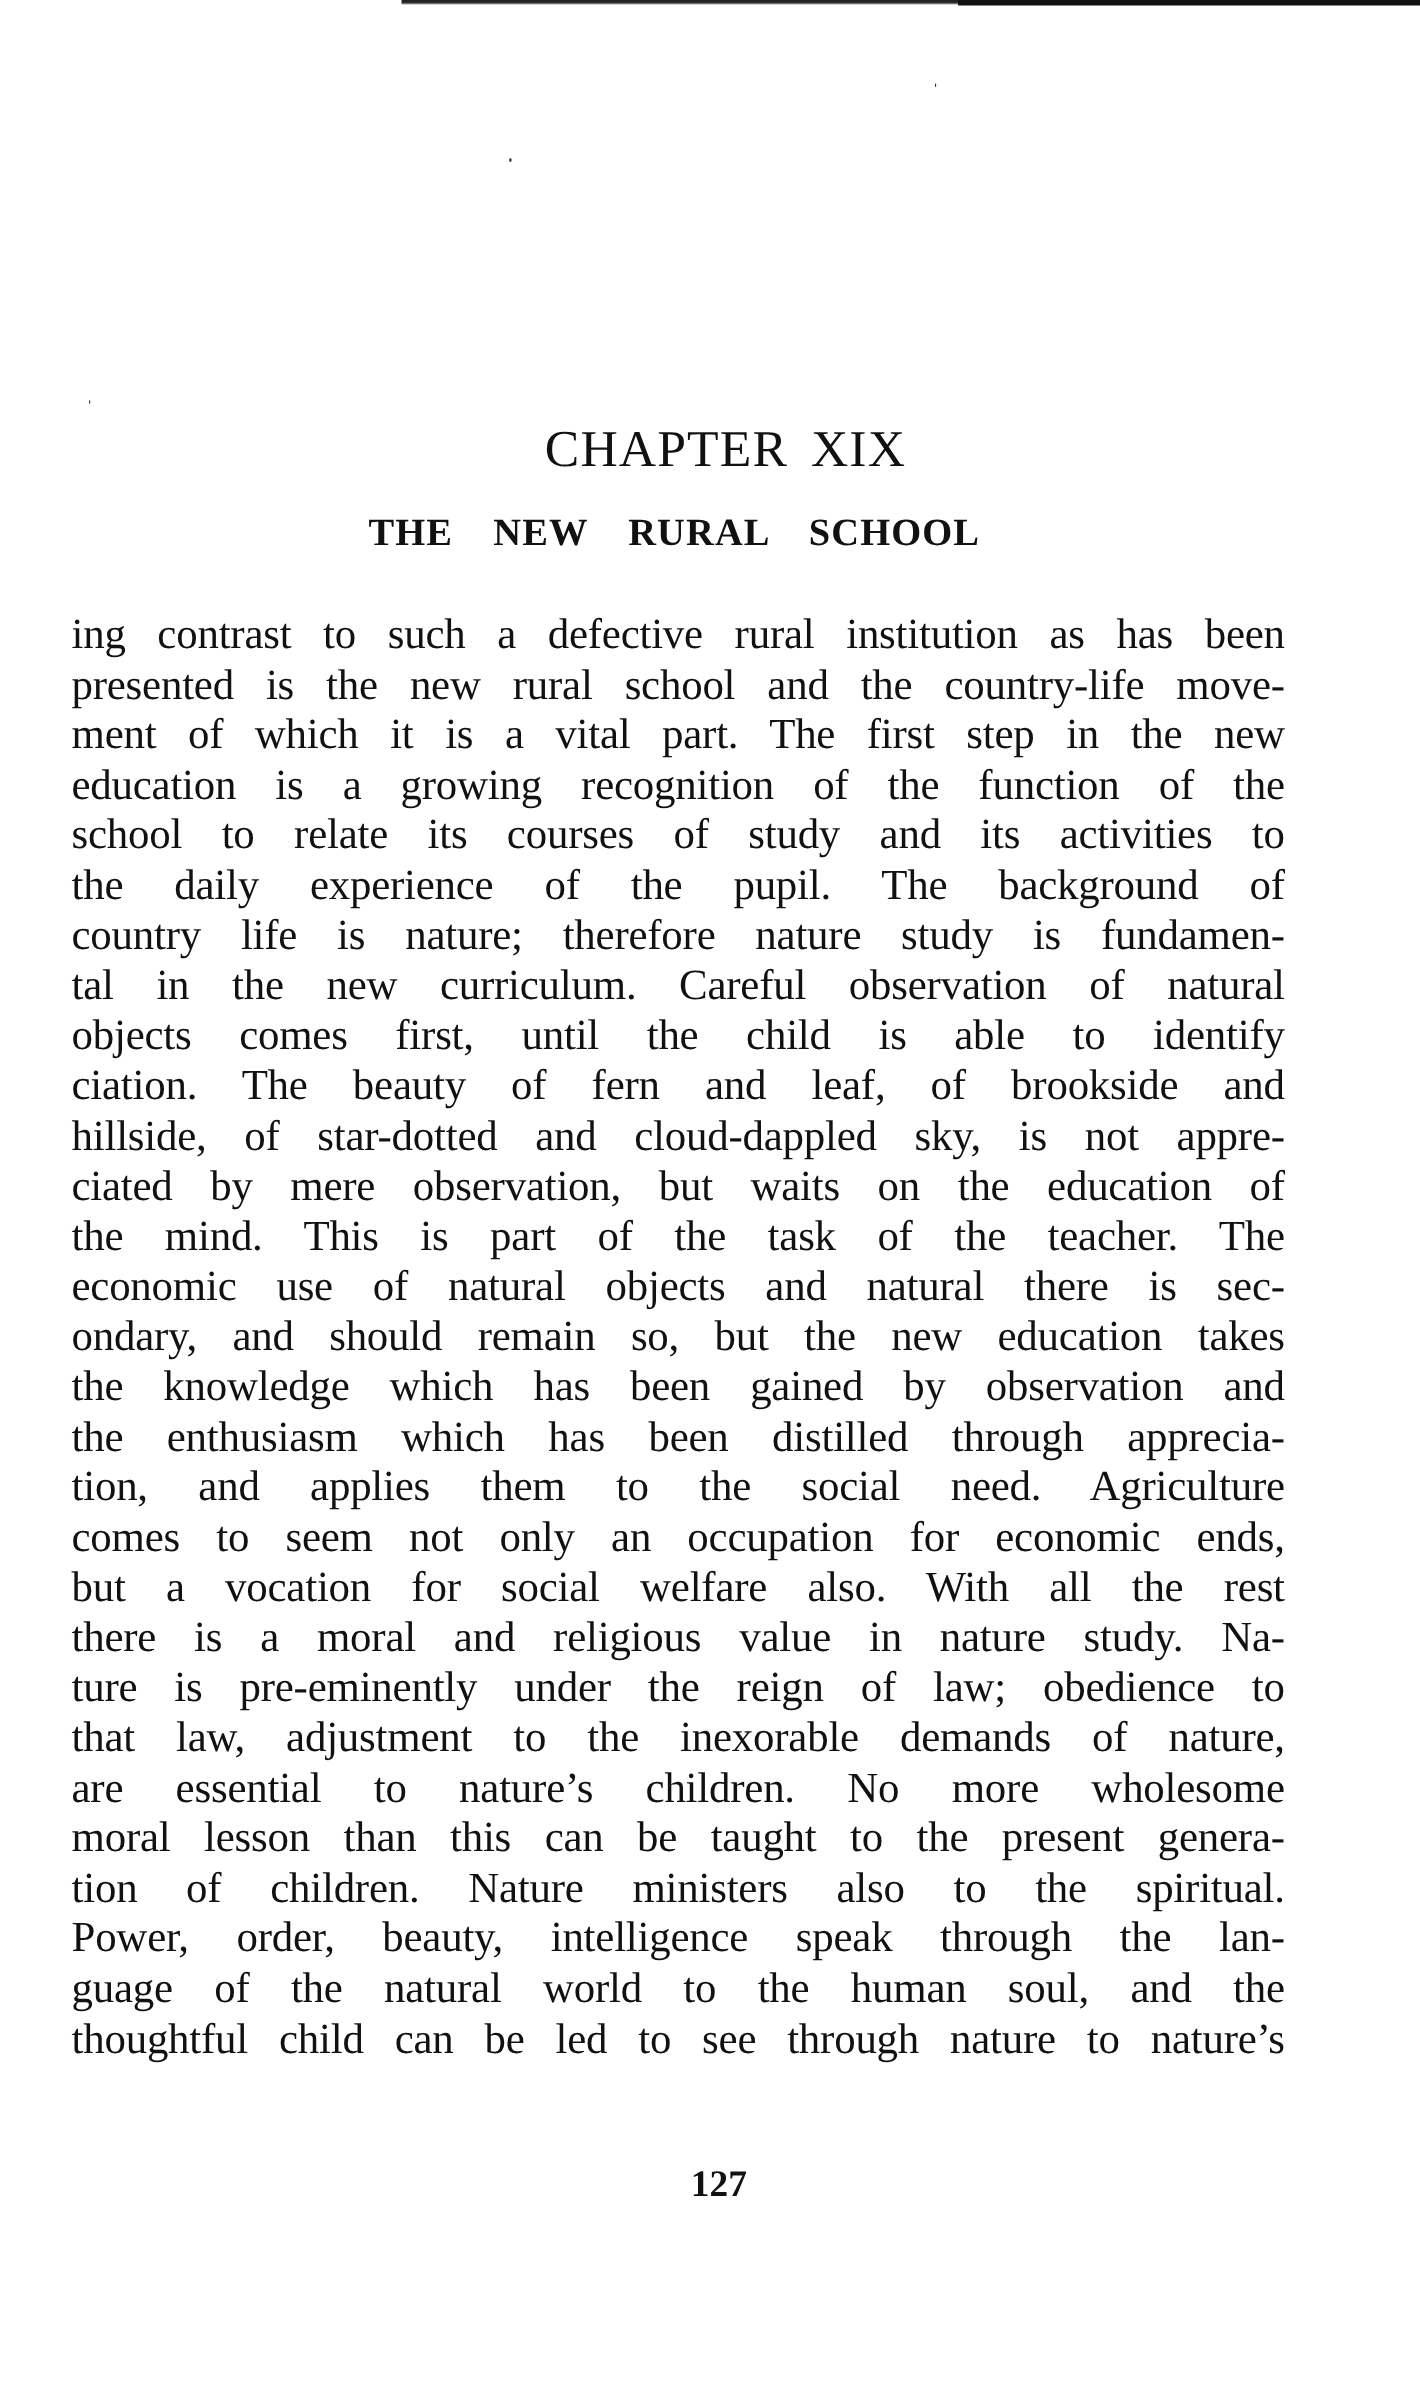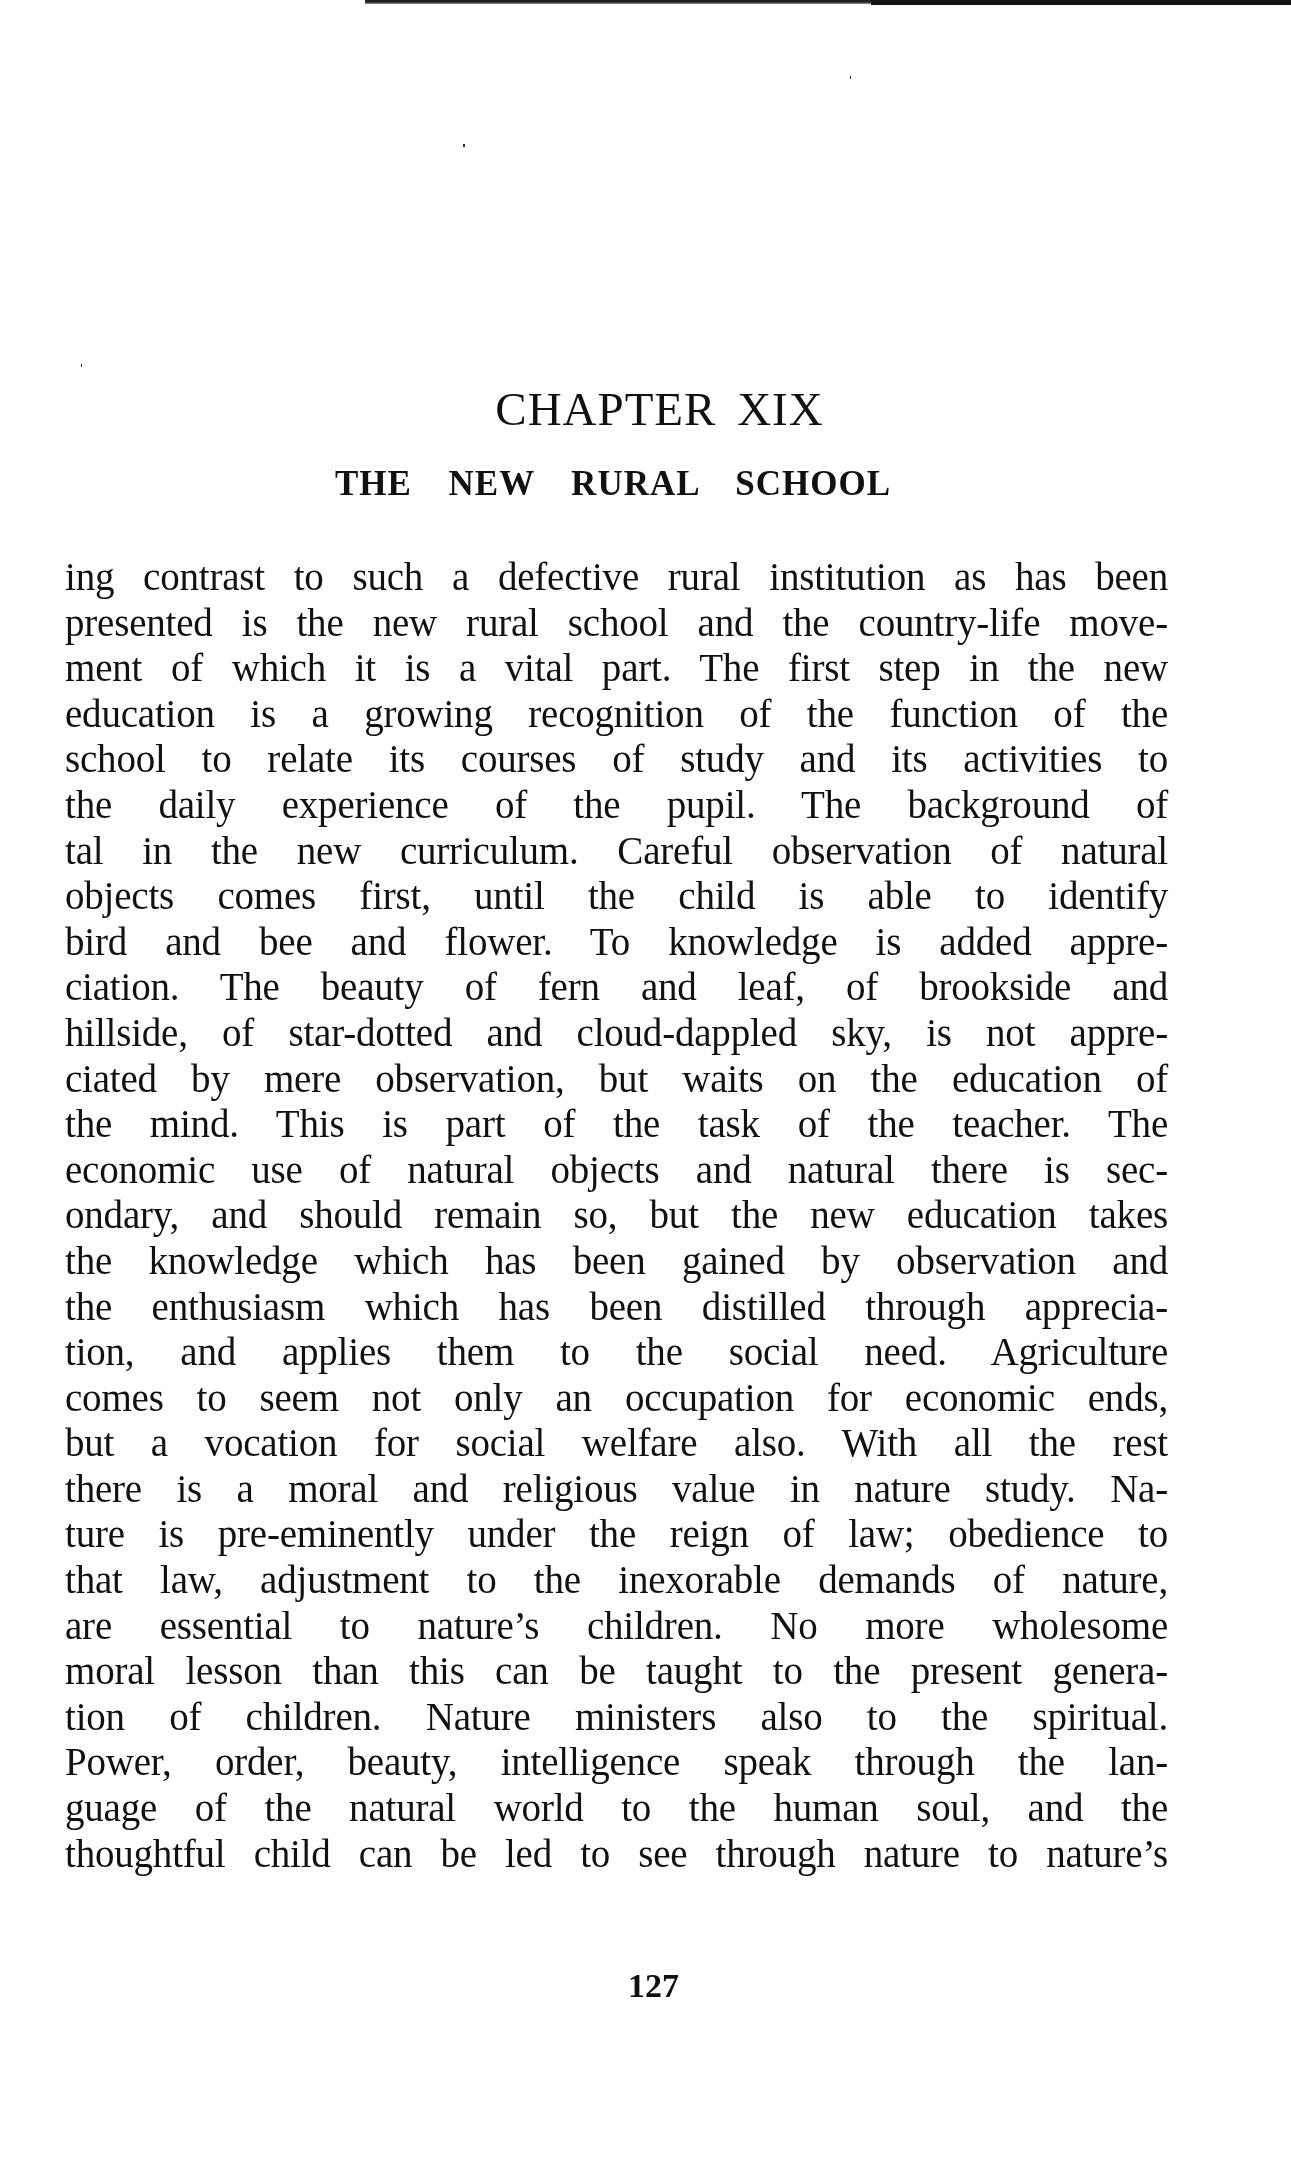--- a/index.html
+++ b/index.html
@@ -29,23 +29,23 @@
 
 <h2 class="chapter-subtitle" style="margin:2px;font-weight:bold;">THE NEW RURAL SCHOOL</h2>
 
 <div class="body-text">
   <span class="line">ing contrast to such a defective rural institution as has been</span>
   <span class="line">presented is the new rural school and the country-life move-</span>
   <span class="line">ment of which it is a vital part.  The first step in the new</span>
   <span class="line">education is a growing recognition of the function of the</span>
   <span class="line">school to relate its courses of study and its activities to</span>
   <span class="line">the daily experience of the pupil.  The background of</span>
+  <span class="line">country life is nature; therefore nature study is fundamen-</span>
   <span class="line">tal in the new curriculum.  Careful observation of natural</span>
   <span class="line">objects comes first, until the child is able to identify</span>
-  <span class="line">bird and bee and flower.  To knowledge is added appre-</span>
   <span class="line">ciation.  The beauty of fern and leaf, of brookside and</span>
   <span class="line">hillside, of star-dotted and cloud-dappled sky, is not appre-</span>
   <span class="line">ciated by mere observation, but waits on the education of</span>
   <span class="line">the mind.  This is part of the task of the teacher.  The</span>
   <span class="line">economic use of natural objects and natural there is sec-</span>
   <span class="line">ondary, and should remain so, but the new education takes</span>
   <span class="line">the knowledge which has been gained by observation and</span>
   <span class="line">the enthusiasm which has been distilled through apprecia-</span>
   <span class="line">tion, and applies them to the social need.  Agriculture</span>
   <span class="line">comes to seem not only an occupation for economic ends,</span>

